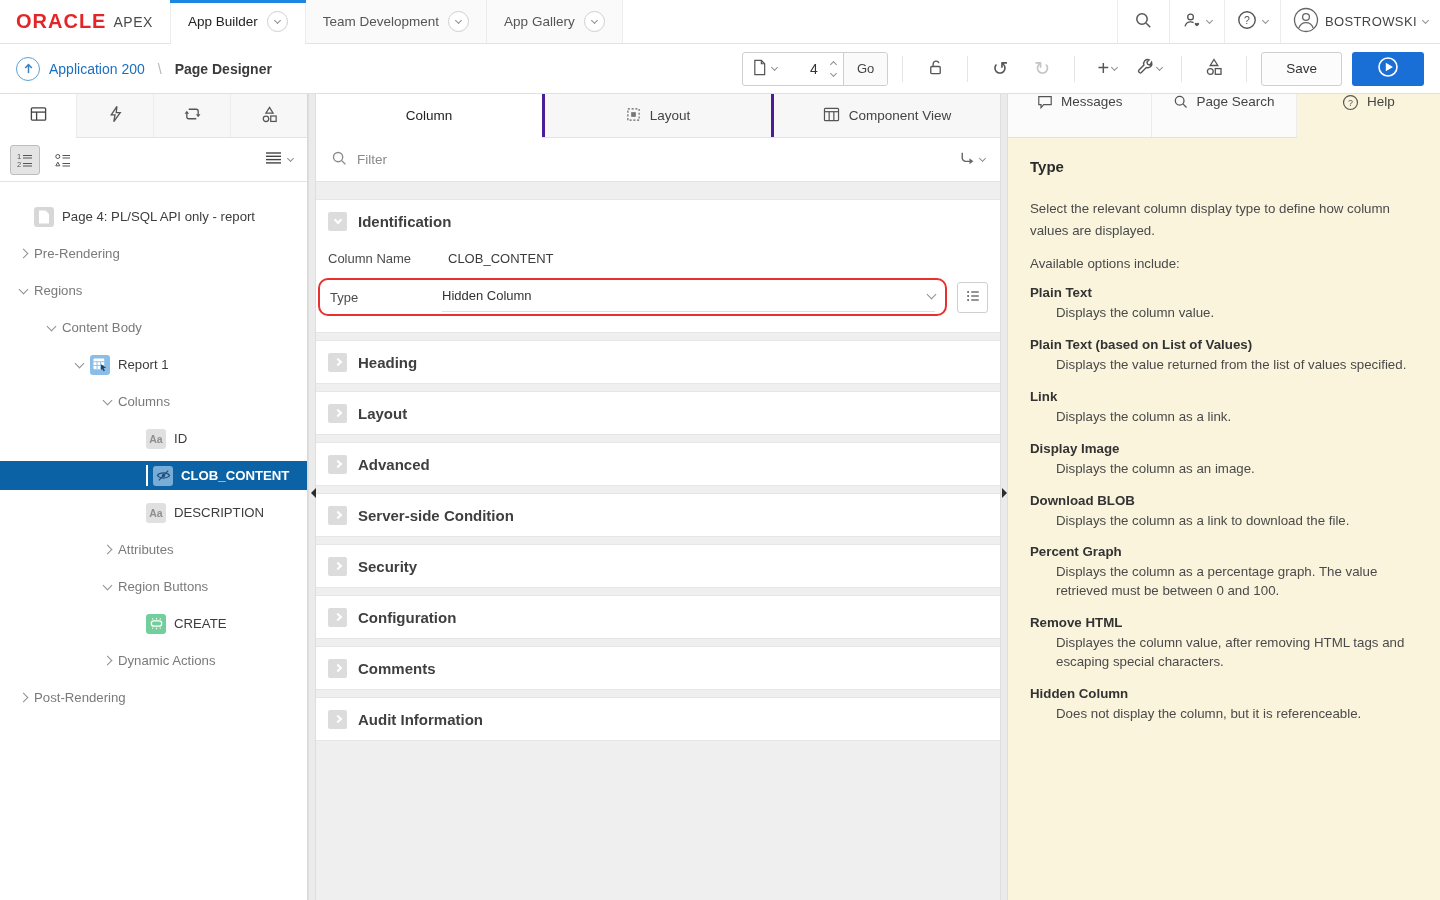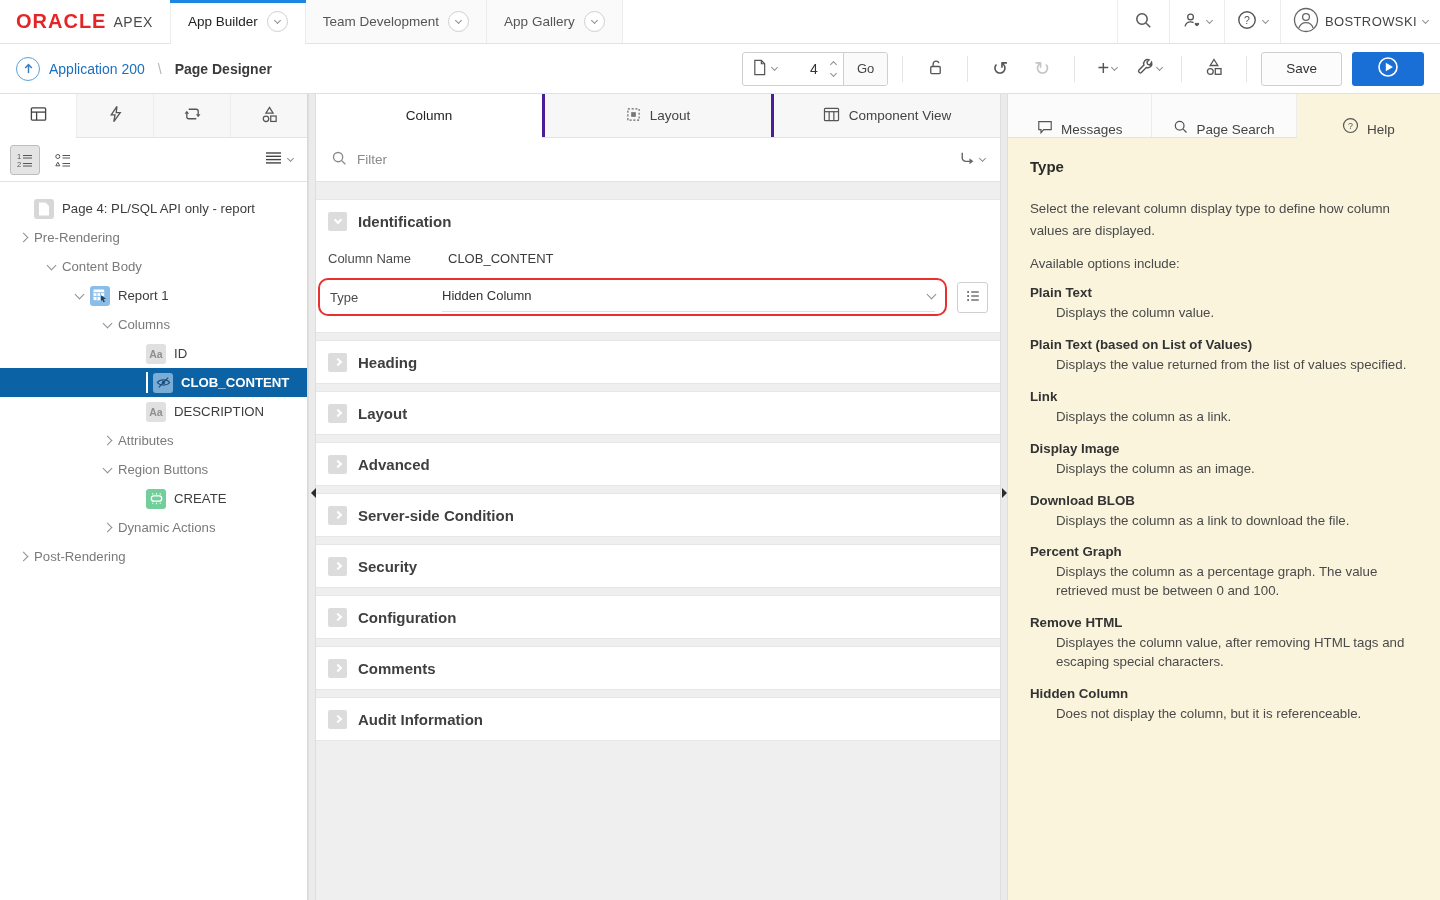--- a/index.html
+++ b/index.html
@@ -56,21 +56,21 @@
   .ltabs { display:flex; height:44px; border-bottom:1px solid #e3e3e3; flex:none; }
   .ltab { flex:1; display:flex; align-items:center; justify-content:center; background:#f7f7f7; border-right:1px solid #ececec; cursor:pointer; position:relative; }
   .ltab:last-child { border-right:none; }
   .ltab.active { background:#fff; }
   .ltab.active::after { content:''; position:absolute; bottom:-1px; left:0; right:0; height:1px; background:#fff; }
   .lactions { height:44px; border-bottom:1px solid #e3e3e3; display:flex; align-items:center; padding:0 10px; gap:8px; flex:none; }
   .mini-btn { width:30px; height:30px; border:1px solid transparent; border-radius:3px; display:flex; align-items:center; justify-content:center; cursor:pointer; }
   .mini-btn.pressed { background:#e4e4e4; border-color:#bdbdbd; }
   .menu-btn { margin-left:auto; display:flex; align-items:center; gap:6px; cursor:pointer; padding:4px; }
   .tree { flex:1; padding-top:12px; overflow:hidden; }
-  .trow { height:29px; display:flex; align-items:center; cursor:pointer; white-space:nowrap; }
+  .trow { height:29px; display:flex; align-items:center; cursor:pointer; white-space:nowrap;margin-top:8px; }
   .tslot { width:22px; display:flex; justify-content:center; align-items:center; flex:none; }
   .tile { width:20px; height:20px; border-radius:3px; margin-right:8px; display:flex; align-items:center; justify-content:center; flex:none; }
   .tile.page-icon { background:#d7d7d7; }
   .tile.report-icon { background:#8abde8; }
   .tile.text-column-icon { background:#e0e0e0; }
   .tile.hidden-column-icon { background:#79add6; }
   .tile.button-icon { background:#72cf9b; }
   .aa-glyph { font-size:10.5px; font-weight:bold; color:#8f8f8f; }
   .tlabel { font-size:13.2px; color:#3d3d3d; }
   .trow.muted .tlabel { color:#7a7a7a; }
@@ -109,21 +109,21 @@
   .type-wrap { display:flex; align-items:center; gap:10px; padding:4px 12px 0 2px; }
   .type-ring { flex:1; border:2px solid #e8312f; border-radius:10px; height:38px; display:flex; align-items:center; padding:0 10px; background:#fff; }
   .type-ring .flabel { width:112px; }
   .type-select { flex:1; display:flex; align-items:center; justify-content:space-between; align-self:stretch; cursor:pointer; border-bottom:1px solid #e0e0e0; margin-bottom:2px; }
   .type-select .sval { font-size:13px; color:#333; }
   .lov-btn { width:31px; height:31px; border:1px solid #cfcfcf; border-radius:3px; background:#fff; display:flex; align-items:center; justify-content:center; flex:none; cursor:pointer; }
 
   
   #right { width:432px; flex:none; display:flex; flex-direction:column; background:#faf4dd; }
   .rtabs { display:flex; height:44px; background:#fff; border-bottom:1px solid #e3e3e3; flex:none; }
-  .rtab { flex:1; display:flex; align-items:flex-end; justify-content:center; gap:8px; background:#fbfbfb; border-right:1px solid #ececec; cursor:pointer; color:#444; font-size:13.5px; position:relative; }
+  .rtab { flex:1; display:flex; align-items:flex-start; justify-content:center; gap:8px; background:#fbfbfb; border-right:1px solid #ececec; cursor:pointer; color:#444; font-size:13.5px; position:relative; }
   .rtab:last-child { border-right:none; }
   .rtab.active { background:#faf4dd; }
   .rtab.active::after { content:''; position:absolute; bottom:-1px; left:0; right:0; height:1px; background:#faf4dd; }
   .help { padding:16px 22px; overflow:hidden; }
   .help-title { font-size:15px; font-weight:bold; color:#2b2b2b; margin-top:4px; }
   .help-intro { margin-top:23px; color:#4a4a4a; font-size:13.3px; line-height:1.62; }
   .help-sub { margin-top:15px; color:#4a4a4a; font-size:13.3px; }
   .help dl { margin-top:4px; }
   .help dt { margin-top:14px; font-weight:bold; color:#333; font-size:13.3px; }
   .help dd { margin:4px 0 0 26px; color:#4a4a4a; font-size:13.3px; line-height:1.42; }
@@ -376,20 +376,26 @@
                 <path d="M1 .5 h6.5 l3.5 3.5 v9.5 h-10 z" fill="#fff"></path>
               </svg>
             </span>
             <span class="tlabel">Page 4: PL/SQL API only - report</span>
   </div>
           <div class="trow muted" style="padding-left: 12px;">
     <span class="tslot">
               <span class="chev r"></span>
             </span>
     <span class="tlabel">Pre-Rendering</span>
+  </div>
+          <div class="trow muted" style="padding-left: 12px;">
+    <span class="tslot">
+              <span class="chev d"></span>
+            </span>
+    <span class="tlabel">Regions</span>
   </div>
           <div class="trow muted" style="padding-left: 40px;">
     <span class="tslot">
               <span class="chev d"></span>
             </span>
     <span class="tlabel">Content Body</span>
   </div>
           <div class="trow" style="padding-left: 68px;">
     <span class="tslot">
               <span class="chev d"></span>

